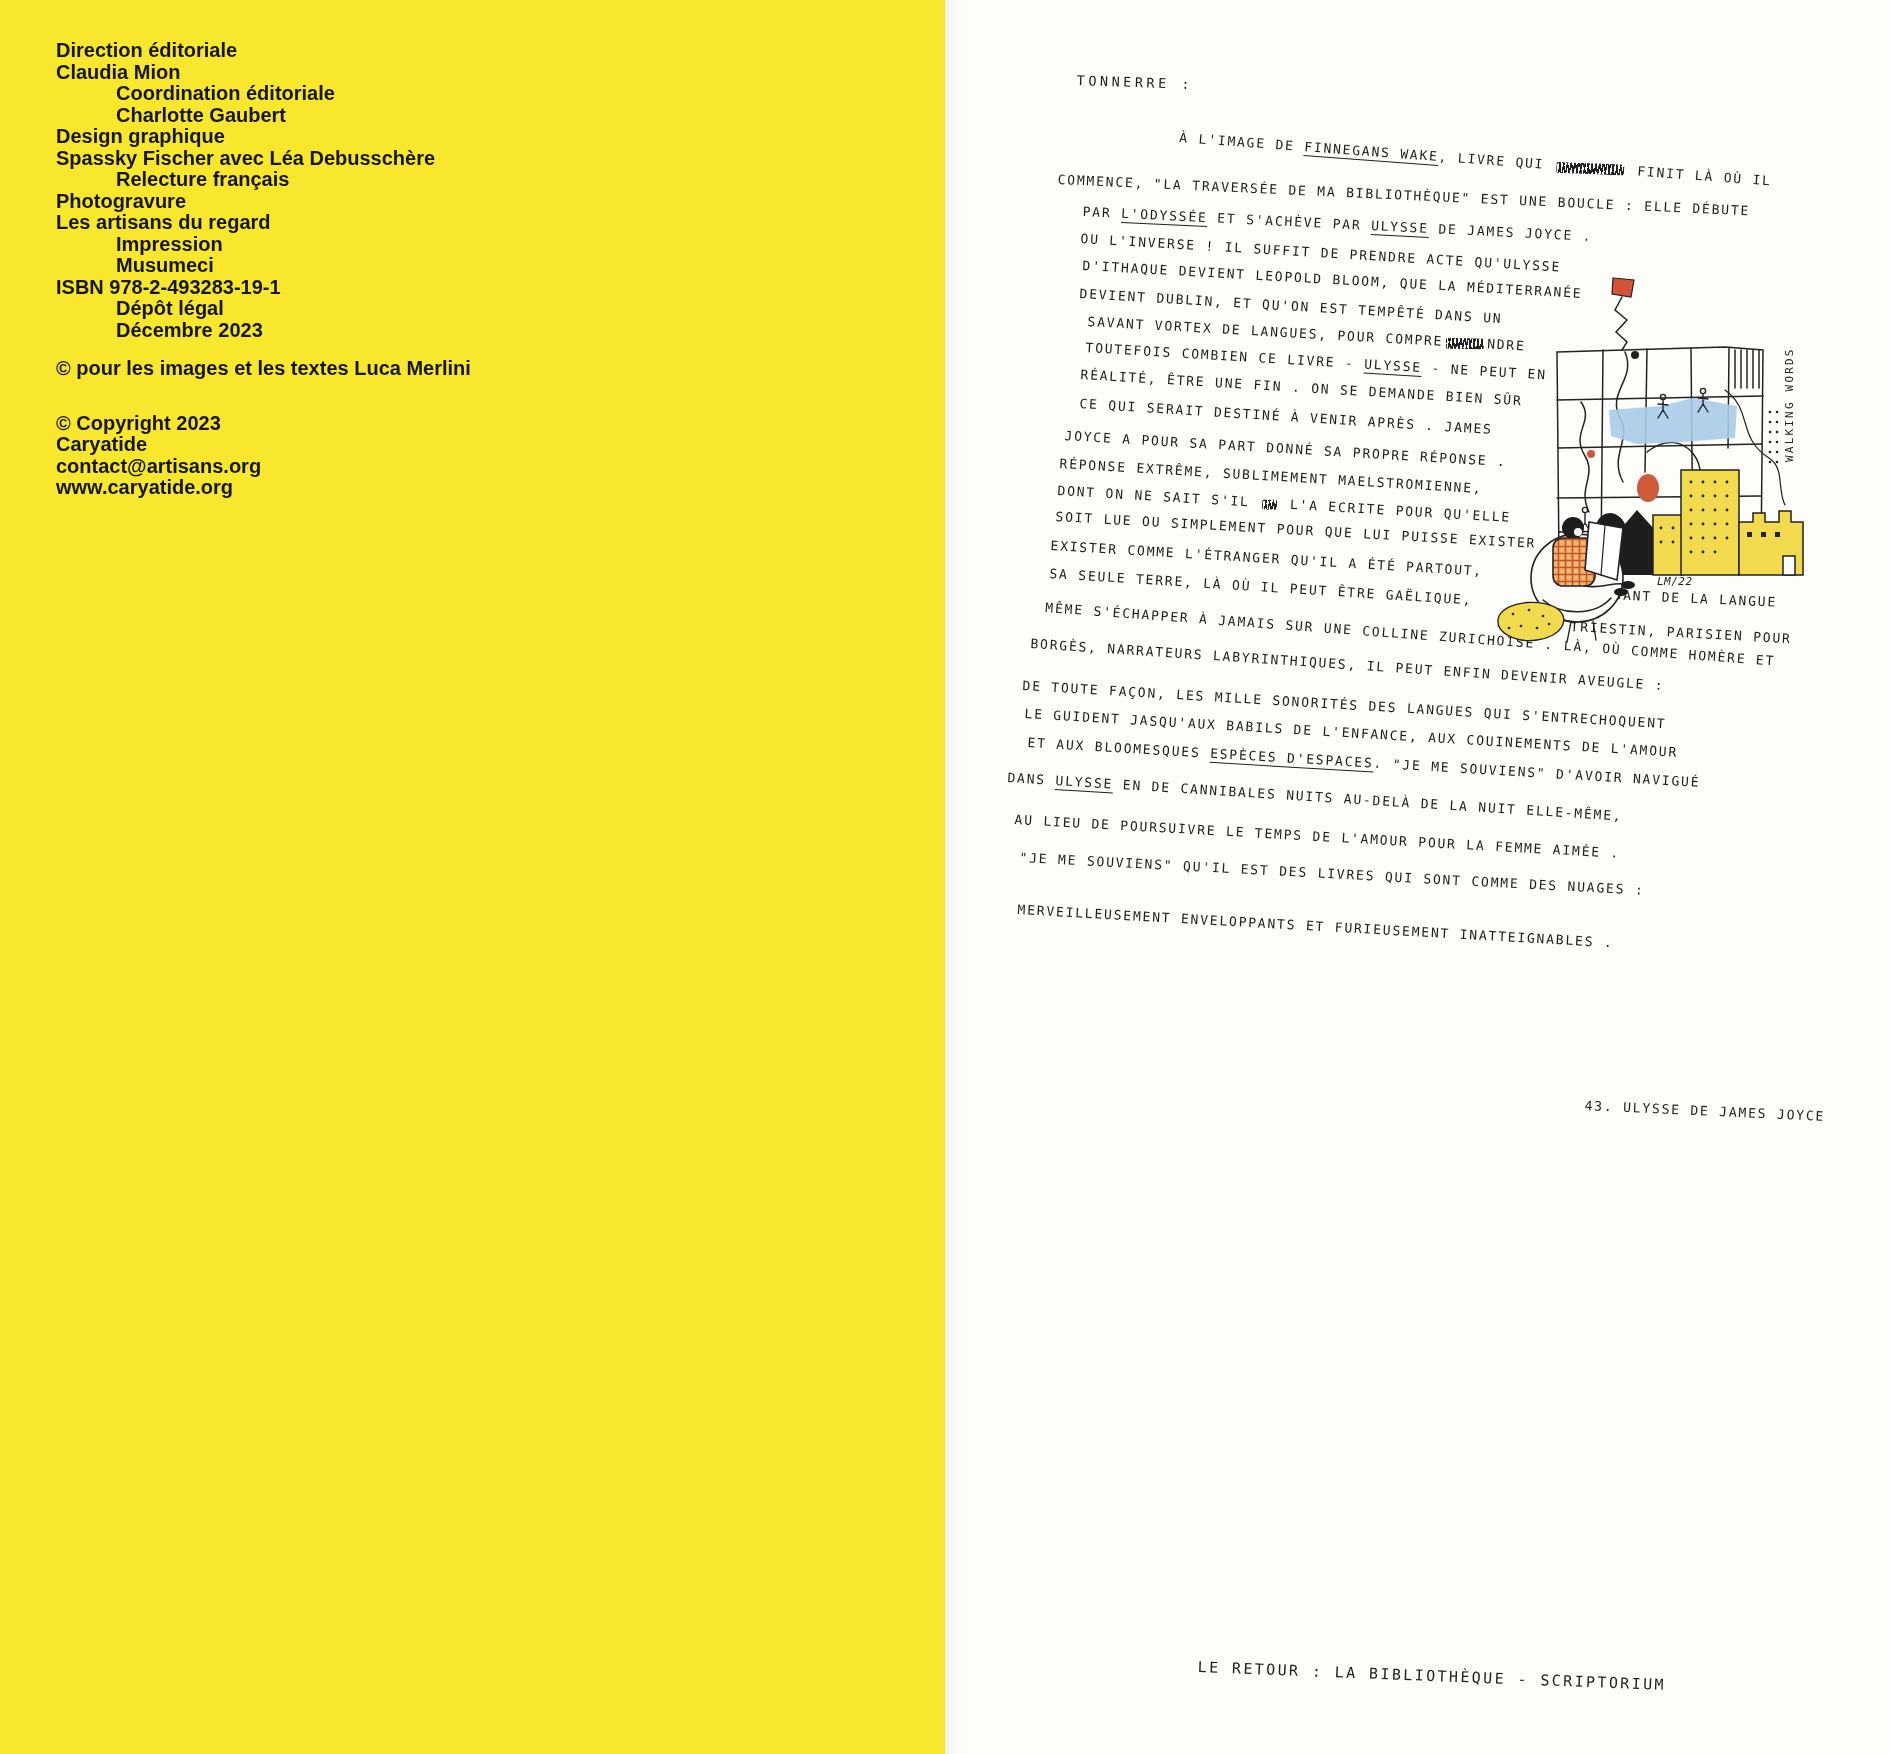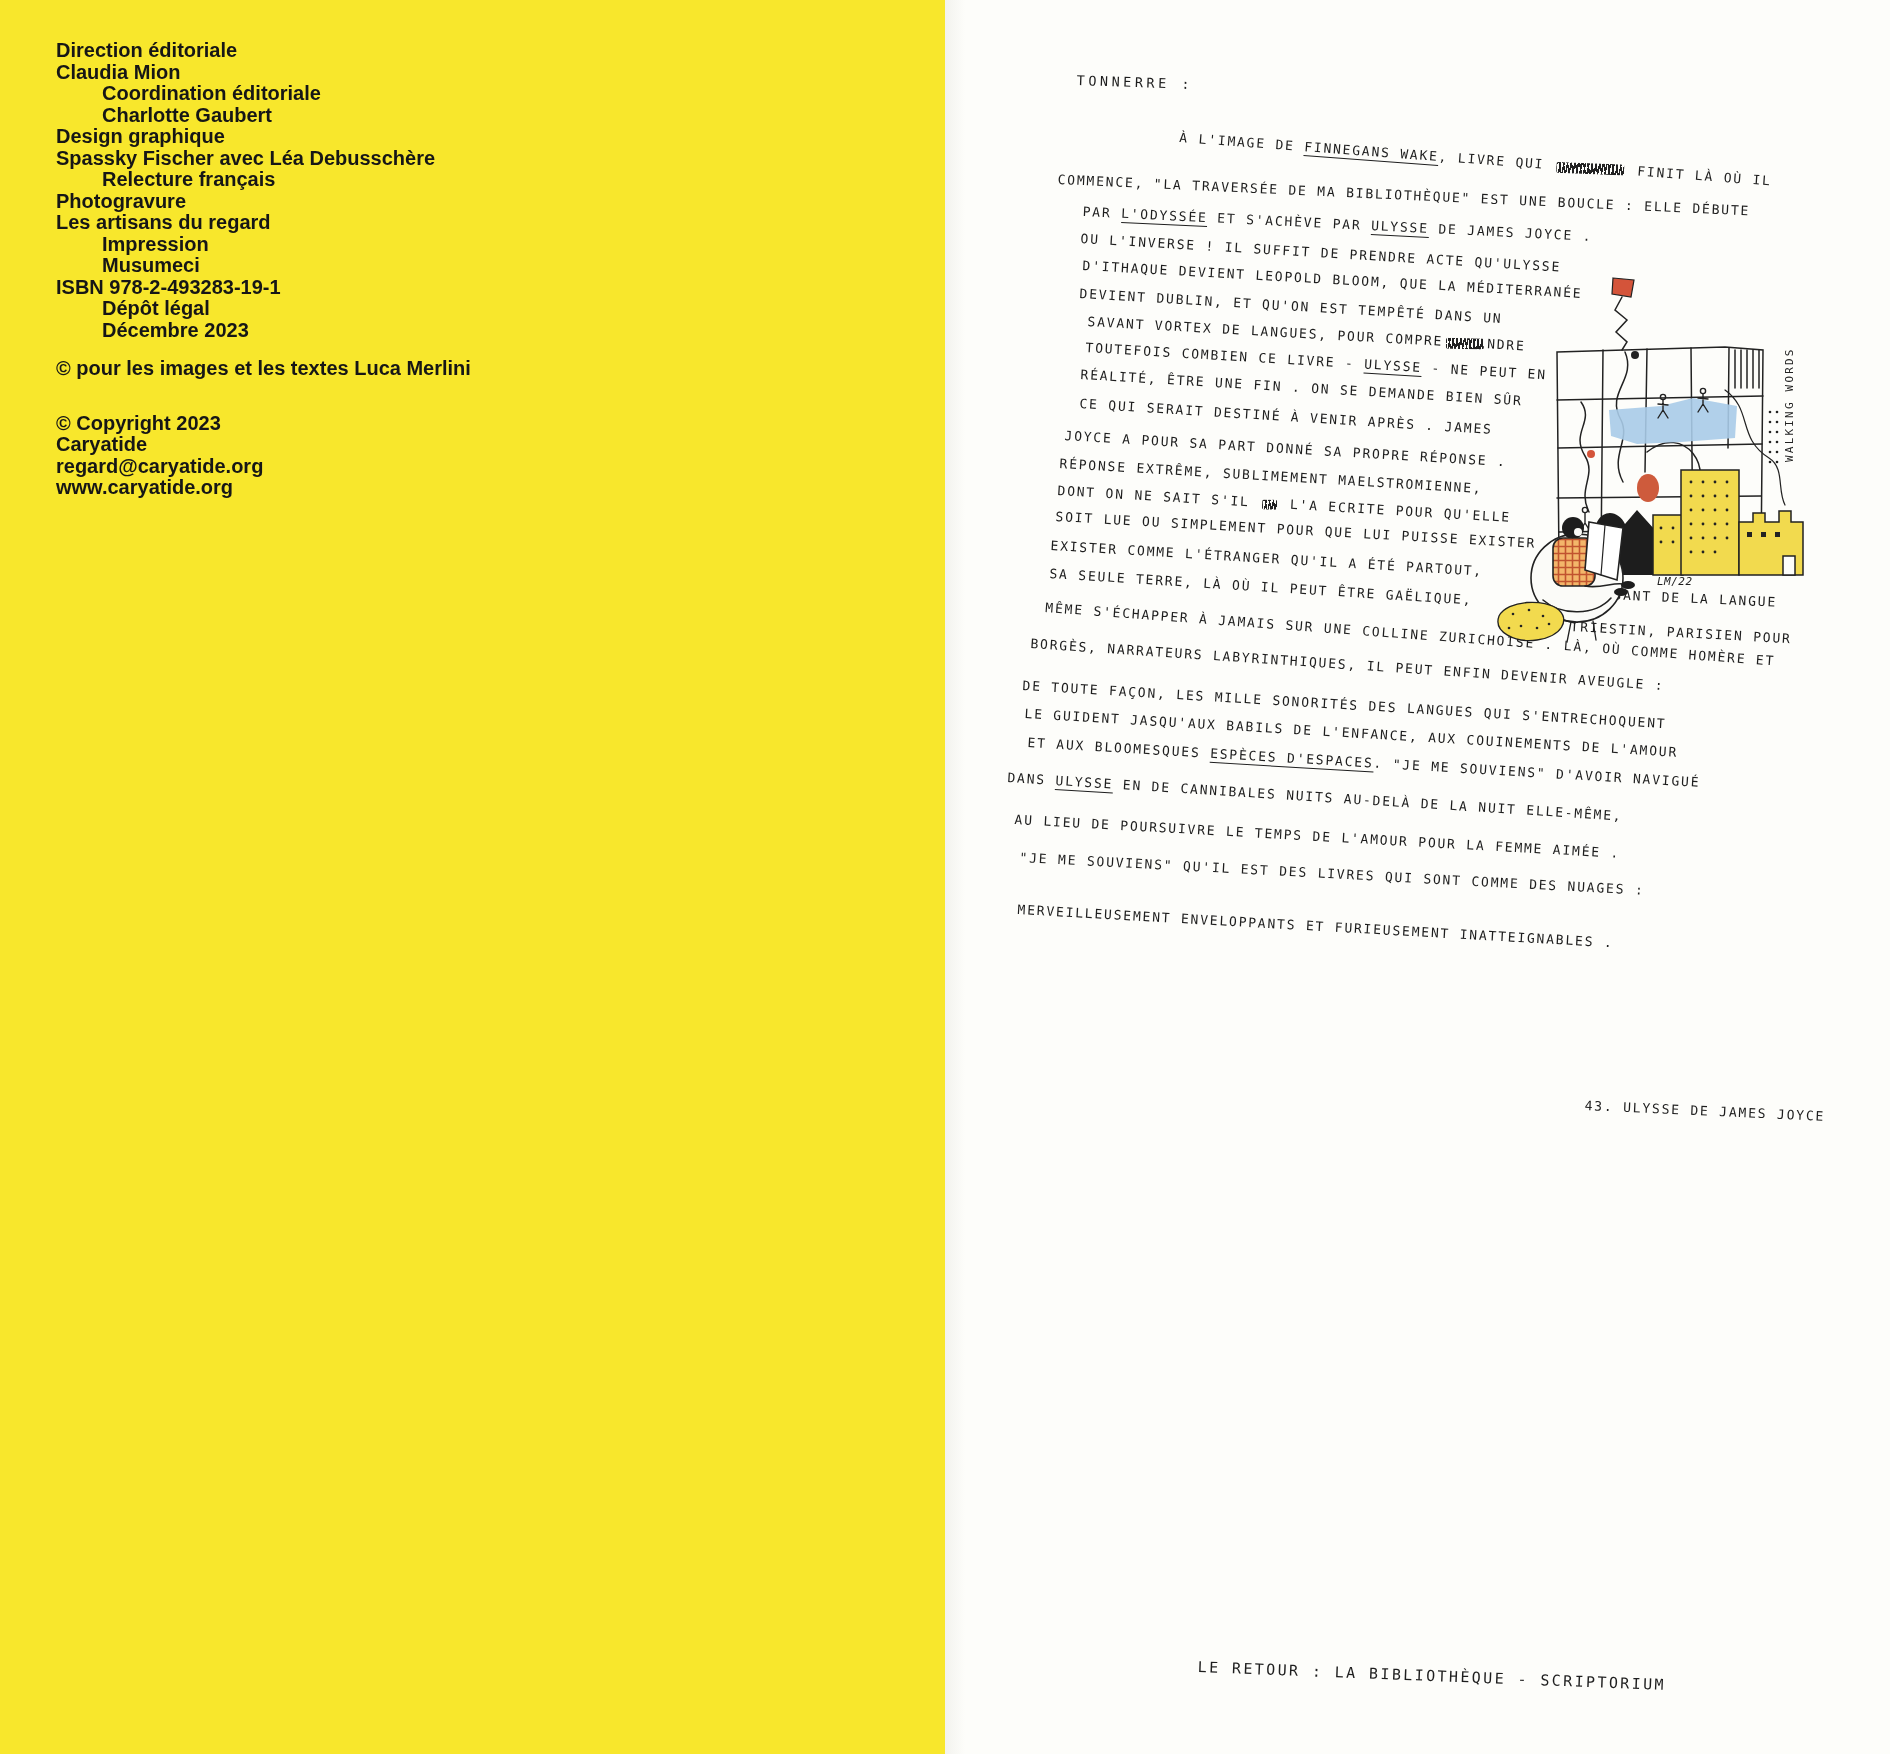--- a/index.html
+++ b/index.html
@@ -3,21 +3,21 @@
 <meta charset="utf-8">
 <style>
   html,body{margin:0;padding:0;background:#e8e8e4;}
   .spread{position:relative;width:1890px;height:1754px;display:flex;overflow:hidden;
           font-family:"Liberation Sans",sans-serif;}
   
   .page-left{width:945px;height:100%;background:#F8E72C;box-sizing:border-box;
              padding:40px 0 0 56px;}
   .colo-line{font-family:"Liberation Sans",sans-serif;font-weight:700;font-size:20px;
              line-height:21.5px;color:#161616;white-space:nowrap;}
-  .colo-line.indent{margin-left:46px;}
+  .colo-line.indent{margin-left:60px;}
   
   .page-right{position:relative;width:945px;height:100%;
               background:linear-gradient(90deg,#f3f3ee 0px,#fdfdfa 20px 100%);}
   .hand{position:absolute;white-space:nowrap;transform-origin:0 0;
         font-family:"DejaVu Sans Mono",monospace;font-size:13px;letter-spacing:1.8px;
         color:#1e1e1e;}
   .hand u{text-decoration:none;border-bottom:1.6px solid #1e1e1e;padding-bottom:1px;}
   .essay-title{left:132px;top:72px;transform:rotate(2deg);font-size:13.5px;letter-spacing:3.5px;}
   .caption-fig{left:640px;top:1098px;transform:rotate(2.6deg);}
   .caption-footer{left:253px;top:1658px;transform:rotate(2.2deg);font-size:15px;letter-spacing:2.4px;}
@@ -49,21 +49,21 @@
         <div class="colo-line">Photogravure</div>
         <div class="colo-line">Les artisans du regard</div>
         <div class="colo-line indent">Impression</div>
         <div class="colo-line indent">Musumeci</div>
         <div class="colo-line">ISBN 978-2-493283-19-1</div>
         <div class="colo-line indent">Dépôt légal</div>
         <div class="colo-line indent">Décembre 2023</div>
         <div class="colo-line" style="margin-top: 17px;">© pour les images et les textes Luca Merlini</div>
         <div class="colo-line" style="margin-top: 33px;">© Copyright 2023</div>
         <div class="colo-line">Caryatide</div>
-        <div class="colo-line">regard@caryatide.org</div>
+        <div class="colo-line">contact@artisans.org</div>
         <div class="colo-line">www.caryatide.org</div>
       </div>
   </div>
 
   <div class="page-right">
 
     <div class="hand essay-title">TONNERRE :</div>
 
     <div>
 

